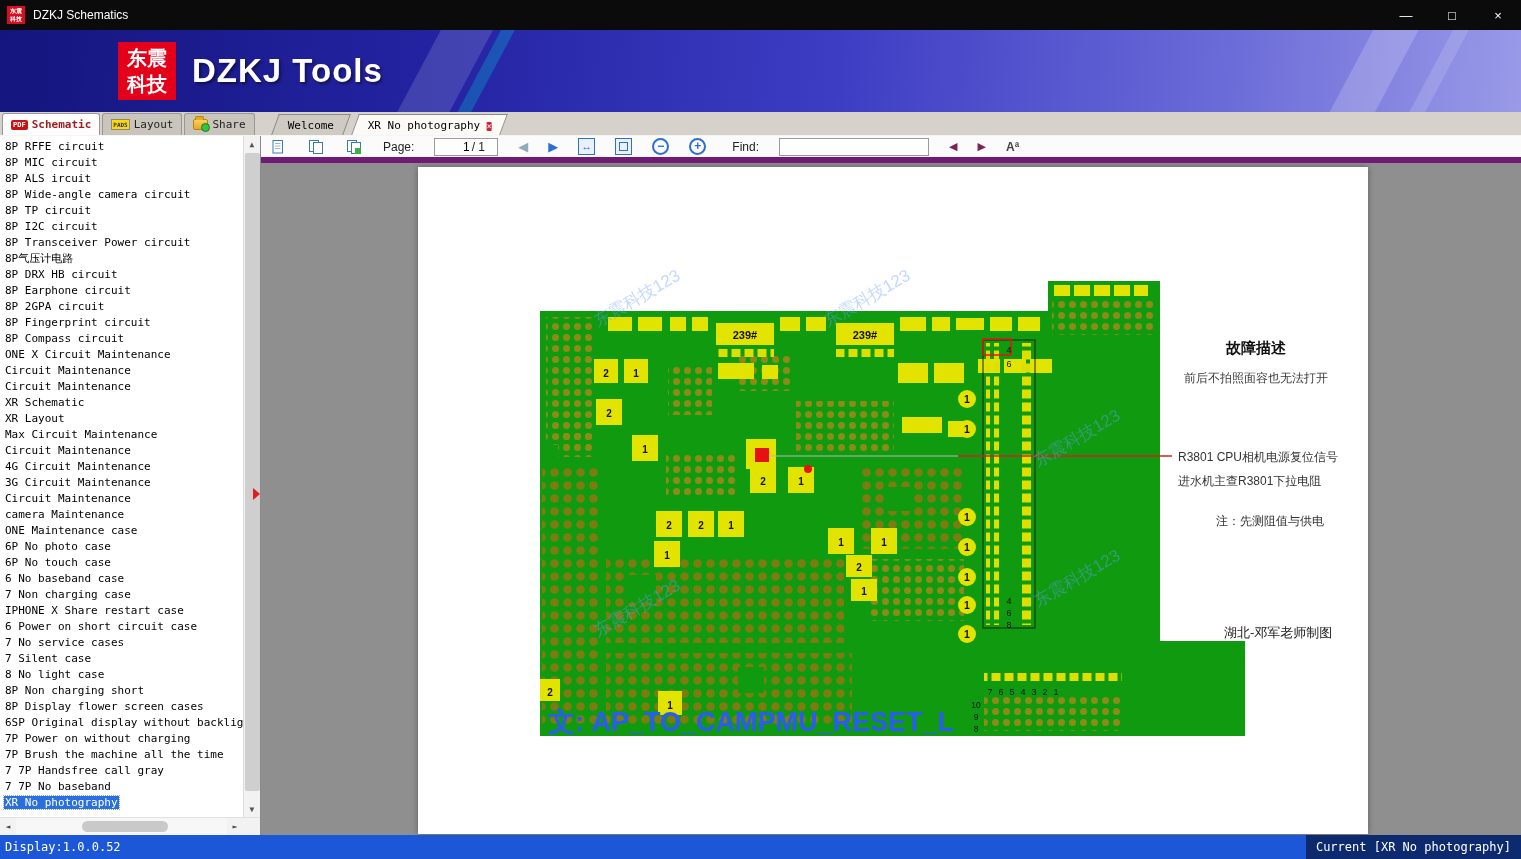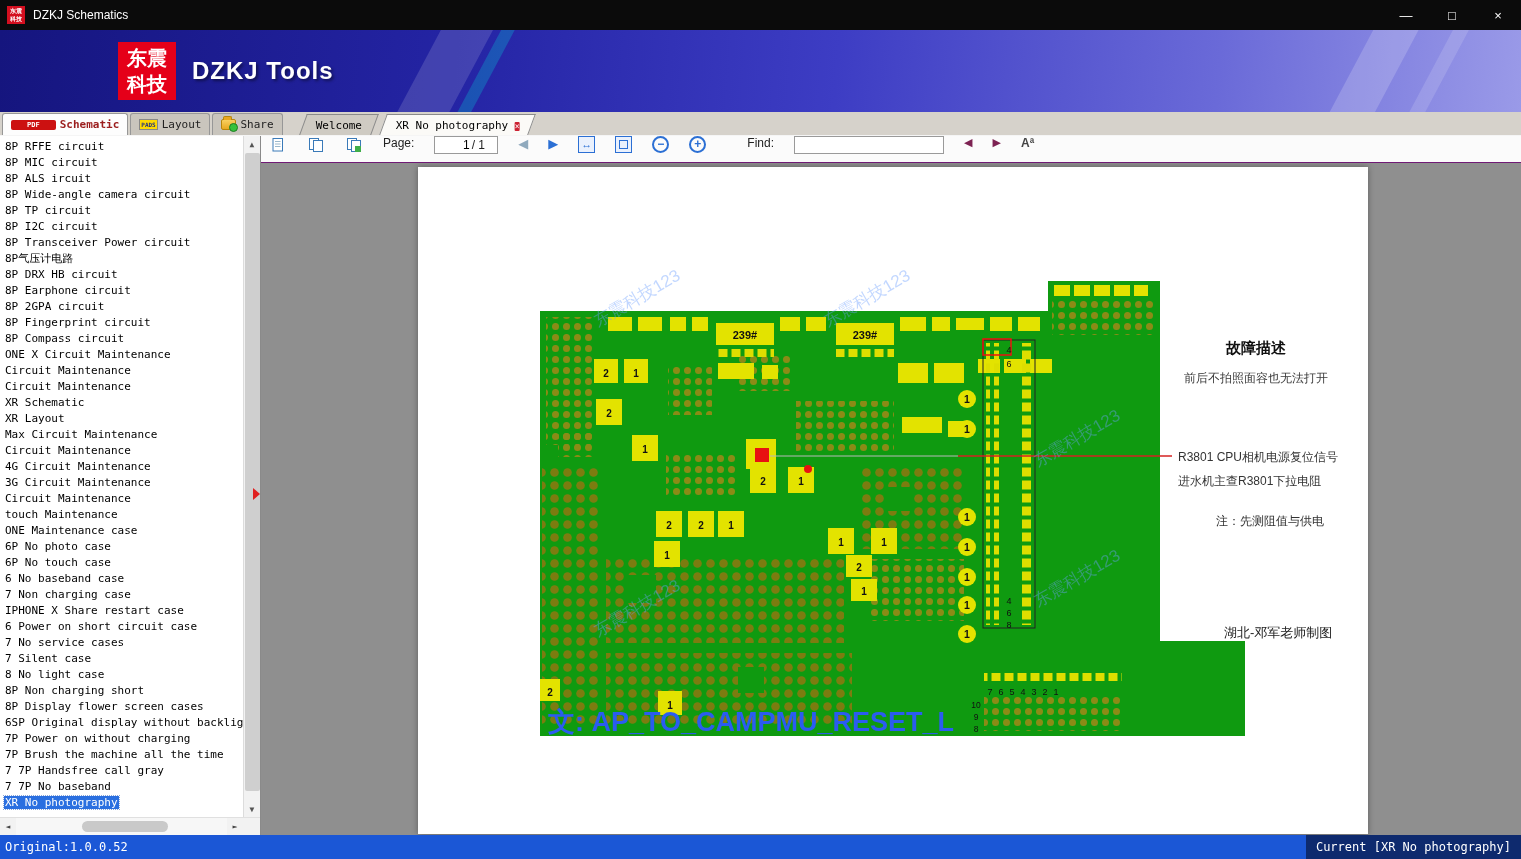--- a/index.html
+++ b/index.html
@@ -16,32 +16,32 @@
   .win-btn { width:46px; height:100%; display:flex; align-items:center; justify-content:center; font-size:13px; color:#fff; cursor:default; }
 
   
   .banner { height:82px; flex:0 0 auto; position:relative; overflow:hidden; display:flex; align-items:center;
             background:linear-gradient(95deg,#15157e 0%,#2424a4 30%,#3d3dc4 55%,#6a6ad8 80%,#9a9ae8 100%); }
   .streak { position:absolute; top:-30px; height:150px; background:rgba(255,255,255,0.14); transform:rotate(28deg); }
   .s1 { left:420px; width:46px; } .s2 { left:478px; width:12px; background:rgba(0,225,225,0.25); }
   .s3 { left:1352px; width:40px; background:rgba(255,255,255,0.18);} .s4 { left:1430px; width:14px; }
   .logo { width:58px; height:58px; background:#e50019; margin-left:118px; color:#fff; font-weight:bold;
           font-size:20px; line-height:26px; text-align:center; padding-top:3px; flex:0 0 auto; z-index:2; }
-  .banner-title { color:#fff; font-size:24px; font-weight:bold; margin-left:16px; letter-spacing:1px;
+  .banner-title { color:#fff; font-size:33px; font-weight:bold; margin-left:16px; letter-spacing:1px;
                   text-shadow:2px 2px 3px rgba(0,0,0,.45); z-index:2; }
   .banner-sub { position:absolute; right:112px; color:#fff; font-size:27px; font-weight:bold;
                 text-shadow:2px 2px 3px rgba(0,0,0,.45); z-index:2; }
 
   
   .tabbar { height:24px; flex:0 0 auto; background:#d6d2cb; display:flex; align-items:flex-end;
             font-family:"DejaVu Sans Mono", monospace; border-bottom:1px solid #f5f5f5; }
   .main-tab { height:22px; display:flex; align-items:center; gap:4px; padding:0 8px; font-size:11px; color:#222;
               background:#c9c5bd; border:1px solid #979797; border-bottom:none; border-radius:3px 3px 0 0; margin-left:2px; }
   .main-tab.active { background:#fdfdfd; color:#9b1d1d; font-weight:bold; }
-  .pdf-ico { background:#cc1111; color:#fff; font-size:7px; font-weight:bold; padding:1px 16px; border-radius:2px; }
+  .pdf-ico { background:#cc1111; color:#fff; font-size:7px; font-weight:bold; padding:1px 2px; border-radius:2px; }
   .pads-ico { background:#ffd900; color:#203080; font-size:6px; font-weight:bold; padding:1px 1px; border:1px solid #888; }
   .folder-ico { width:15px; height:11px; background:linear-gradient(#f8d060,#e8a820); border:1px solid #b8860b;
                 border-radius:2px; position:relative; }
   .folder-ico::before { content:""; position:absolute; top:-4px; left:1px; width:7px; height:3px;
                         background:#e8a820; border:1px solid #b8860b; border-bottom:none; border-radius:2px 2px 0 0; }
   .folder-ico::after { content:""; position:absolute; right:-3px; bottom:-3px; width:7px; height:7px;
                        border-radius:50%; background:#35c23c; border:1px solid #1d7d22; }
   .doc-tabs { display:flex; margin-left:12px; align-items:flex-end; }
   .doc-tab { height:21px; padding:0 12px; display:flex; align-items:center; gap:6px; transform:skewX(-20deg);
              border:1px solid #8a8a8a; border-bottom:none; background:#cfcbc3; margin-left:8px; font-size:11px; }
@@ -68,22 +68,22 @@
   .side-bottom { height:18px; flex:0 0 auto; display:flex; background:#f2f2f2; border-top:1px solid #e0e0e0; }
   .h-btn { width:16px; height:100%; font-size:8px; color:#444; display:flex; align-items:center; justify-content:center; }
   .h-track { flex:1 1 auto; position:relative; background:#f7f7f7; }
   .h-thumb { position:absolute; left:66px; top:3px; width:86px; height:11px; background:#c9c9c9; border-radius:6px; }
   .h-corner { width:17px; background:#f2f2f2; }
   .collapse-arrow { position:absolute; top:352px; right:0; width:0; height:0; z-index:5;
                     border-top:6px solid transparent; border-bottom:6px solid transparent; border-left:7px solid #e02020; }
 
   
   .content { flex:1 1 auto; display:flex; flex-direction:column; min-width:0; }
-  .toolbar { height:27px; flex:0 0 auto; background:#fbfbfb; border-bottom:1px solid #701a75;
-             display:flex; gap:20px; padding-left:8px; font-size:12px; color:#222; }
+  .toolbar { height:27px; flex:0 0 auto; background:#fbfbfb; border-bottom:6px solid #701a75;
+             display:flex; align-items:center; gap:20px; padding-left:8px; font-size:12px; color:#222; }
   .tb-ico { width:18px; height:18px; display:flex; align-items:center; justify-content:center; }
   .page-box { width:64px; height:18px; background:#fff; border:1px solid #9a9a9a; display:flex; align-items:center;
               justify-content:center; gap:2px; font-size:12px; }
   .page-box input { width:22px; border:none; outline:none; font-size:12px; text-align:right; font-family:inherit; }
   .nav-prev { color:#8fa9bd; font-size:13px; } .nav-next { color:#2b6fd4; font-size:13px; }
   .fitw { width:17px; height:17px; border:1px solid #2b6fd4; background:#eaf1fd; color:#2b6fd4; font-size:11px;
           line-height:15px; text-align:center; }
   .fitp { width:17px; height:17px; border:1px solid #2b6fd4; background:#eaf1fd; position:relative; }
   .fitp::before { content:""; position:absolute; left:3px; top:3px; right:3px; bottom:3px; border:1px solid #2b6fd4; }
   .zoombtn { width:17px; height:17px; border-radius:50%; border:2px solid #2b6fd4; color:#2b6fd4; font-weight:bold;
@@ -180,21 +180,21 @@
             <div class="list-item"><span class="item-text">ONE X Circuit Maintenance</span></div>
             <div class="list-item"><span class="item-text">Circuit Maintenance</span></div>
             <div class="list-item"><span class="item-text">Circuit Maintenance</span></div>
             <div class="list-item"><span class="item-text">XR Schematic</span></div>
             <div class="list-item"><span class="item-text">XR Layout</span></div>
             <div class="list-item"><span class="item-text">Max Circuit Maintenance</span></div>
             <div class="list-item"><span class="item-text">Circuit Maintenance</span></div>
             <div class="list-item"><span class="item-text">4G Circuit Maintenance</span></div>
             <div class="list-item"><span class="item-text">3G Circuit Maintenance</span></div>
             <div class="list-item"><span class="item-text">Circuit Maintenance</span></div>
-            <div class="list-item"><span class="item-text">touch Maintenance</span></div>
+            <div class="list-item"><span class="item-text">camera Maintenance</span></div>
             <div class="list-item"><span class="item-text">ONE Maintenance case</span></div>
             <div class="list-item"><span class="item-text">6P No photo case</span></div>
             <div class="list-item"><span class="item-text">6P No touch case</span></div>
             <div class="list-item"><span class="item-text">6 No baseband case</span></div>
             <div class="list-item"><span class="item-text">7 Non charging case</span></div>
             <div class="list-item"><span class="item-text">IPHONE X Share restart case</span></div>
             <div class="list-item"><span class="item-text">6 Power on short circuit case</span></div>
             <div class="list-item"><span class="item-text">7 No service cases</span></div>
             <div class="list-item"><span class="item-text">7 Silent case</span></div>
             <div class="list-item"><span class="item-text">8 No light case</span></div>
@@ -252,21 +252,21 @@
         <span class="page-box">
           <input value="1" style="">
           <span>/ 1</span>
         </span>
         <span class="nav-prev">◀</span>
         <span class="nav-next">▶</span>
         <span class="fitw">↔</span>
         <span class="fitp"></span>
         <span class="zoombtn">−</span>
         <span class="zoombtn">+</span>
-        <span style="margin-left:21px;">Find:</span>
+        <span style="margin-left:6px;">Find:</span>
         <span class="find-box">
           <input value="" style="">
         </span>
         <span class="find-ico">◀</span>
         <span class="find-ico">▶</span>
         <span class="case-ico">Aª</span>
       </div>
 
       <div class="viewer">
         <div class="page">
@@ -448,17 +448,17 @@
               <text x="798" y="358" font-size="12" fill="#333">注：先测阻值与供电</text>
               <text x="806" y="470" font-size="13" fill="#222">湖北-邓军老师制图</text>
             </g>
           </svg>
         </div>
       </div>
     </div>
   </div>
 
   <div class="statusbar">
-    <span class="status-version">Original:1.0.0.52</span>
+    <span class="status-version">Display:1.0.0.52</span>
     <span class="status-current">Current [XR No photography]</span>
   </div>
 
 </div>
 
 </body></html>

